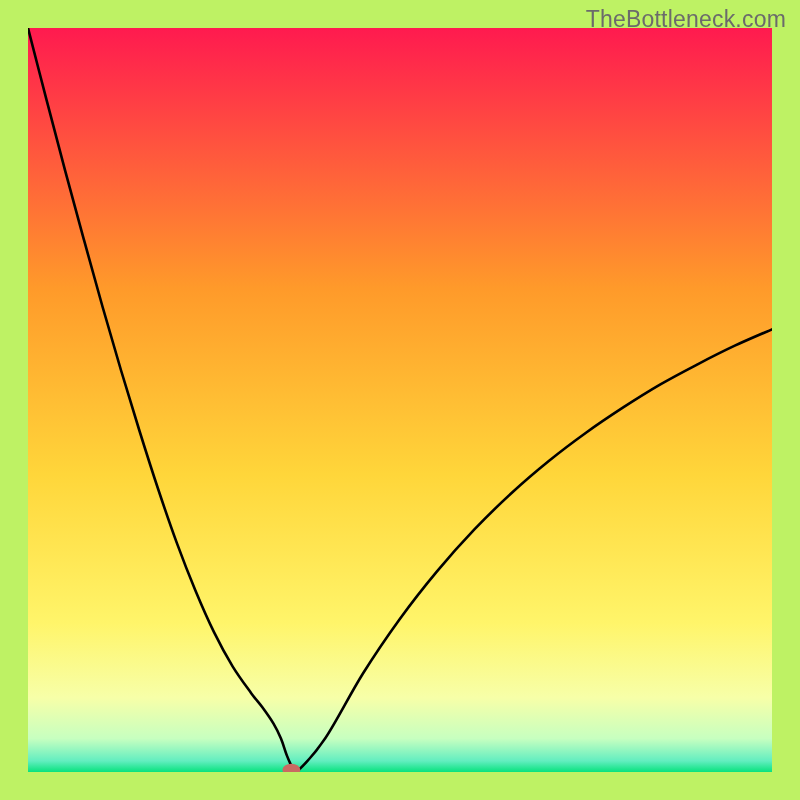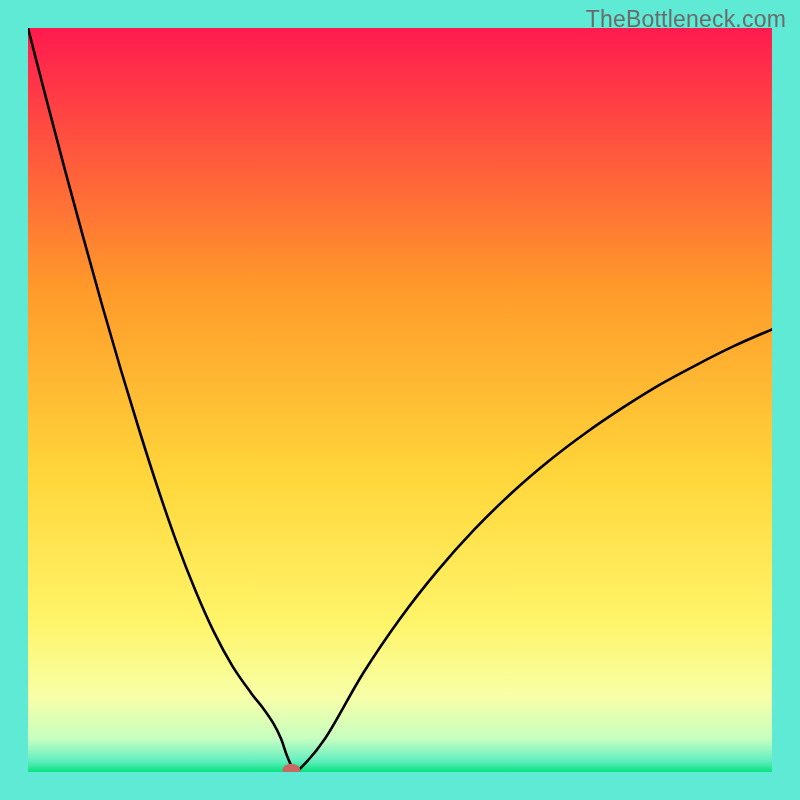--- a/index.html
+++ b/index.html
@@ -8,21 +8,21 @@
     width: 800px;
     height: 800px;
     background: #000;
     overflow: hidden;
     font-family: Arial, Helvetica, sans-serif;
   }
   .chart-outer {
     position: relative;
     width: 800px;
     height: 800px;
-    background: #5eead4;
+    background: #bef264;
   }
   .plot-area {
     position: absolute;
     left: 28px;
     top: 28px;
     width: 744px;
     height: 744px;
     overflow: hidden;
   }
   .watermark {

